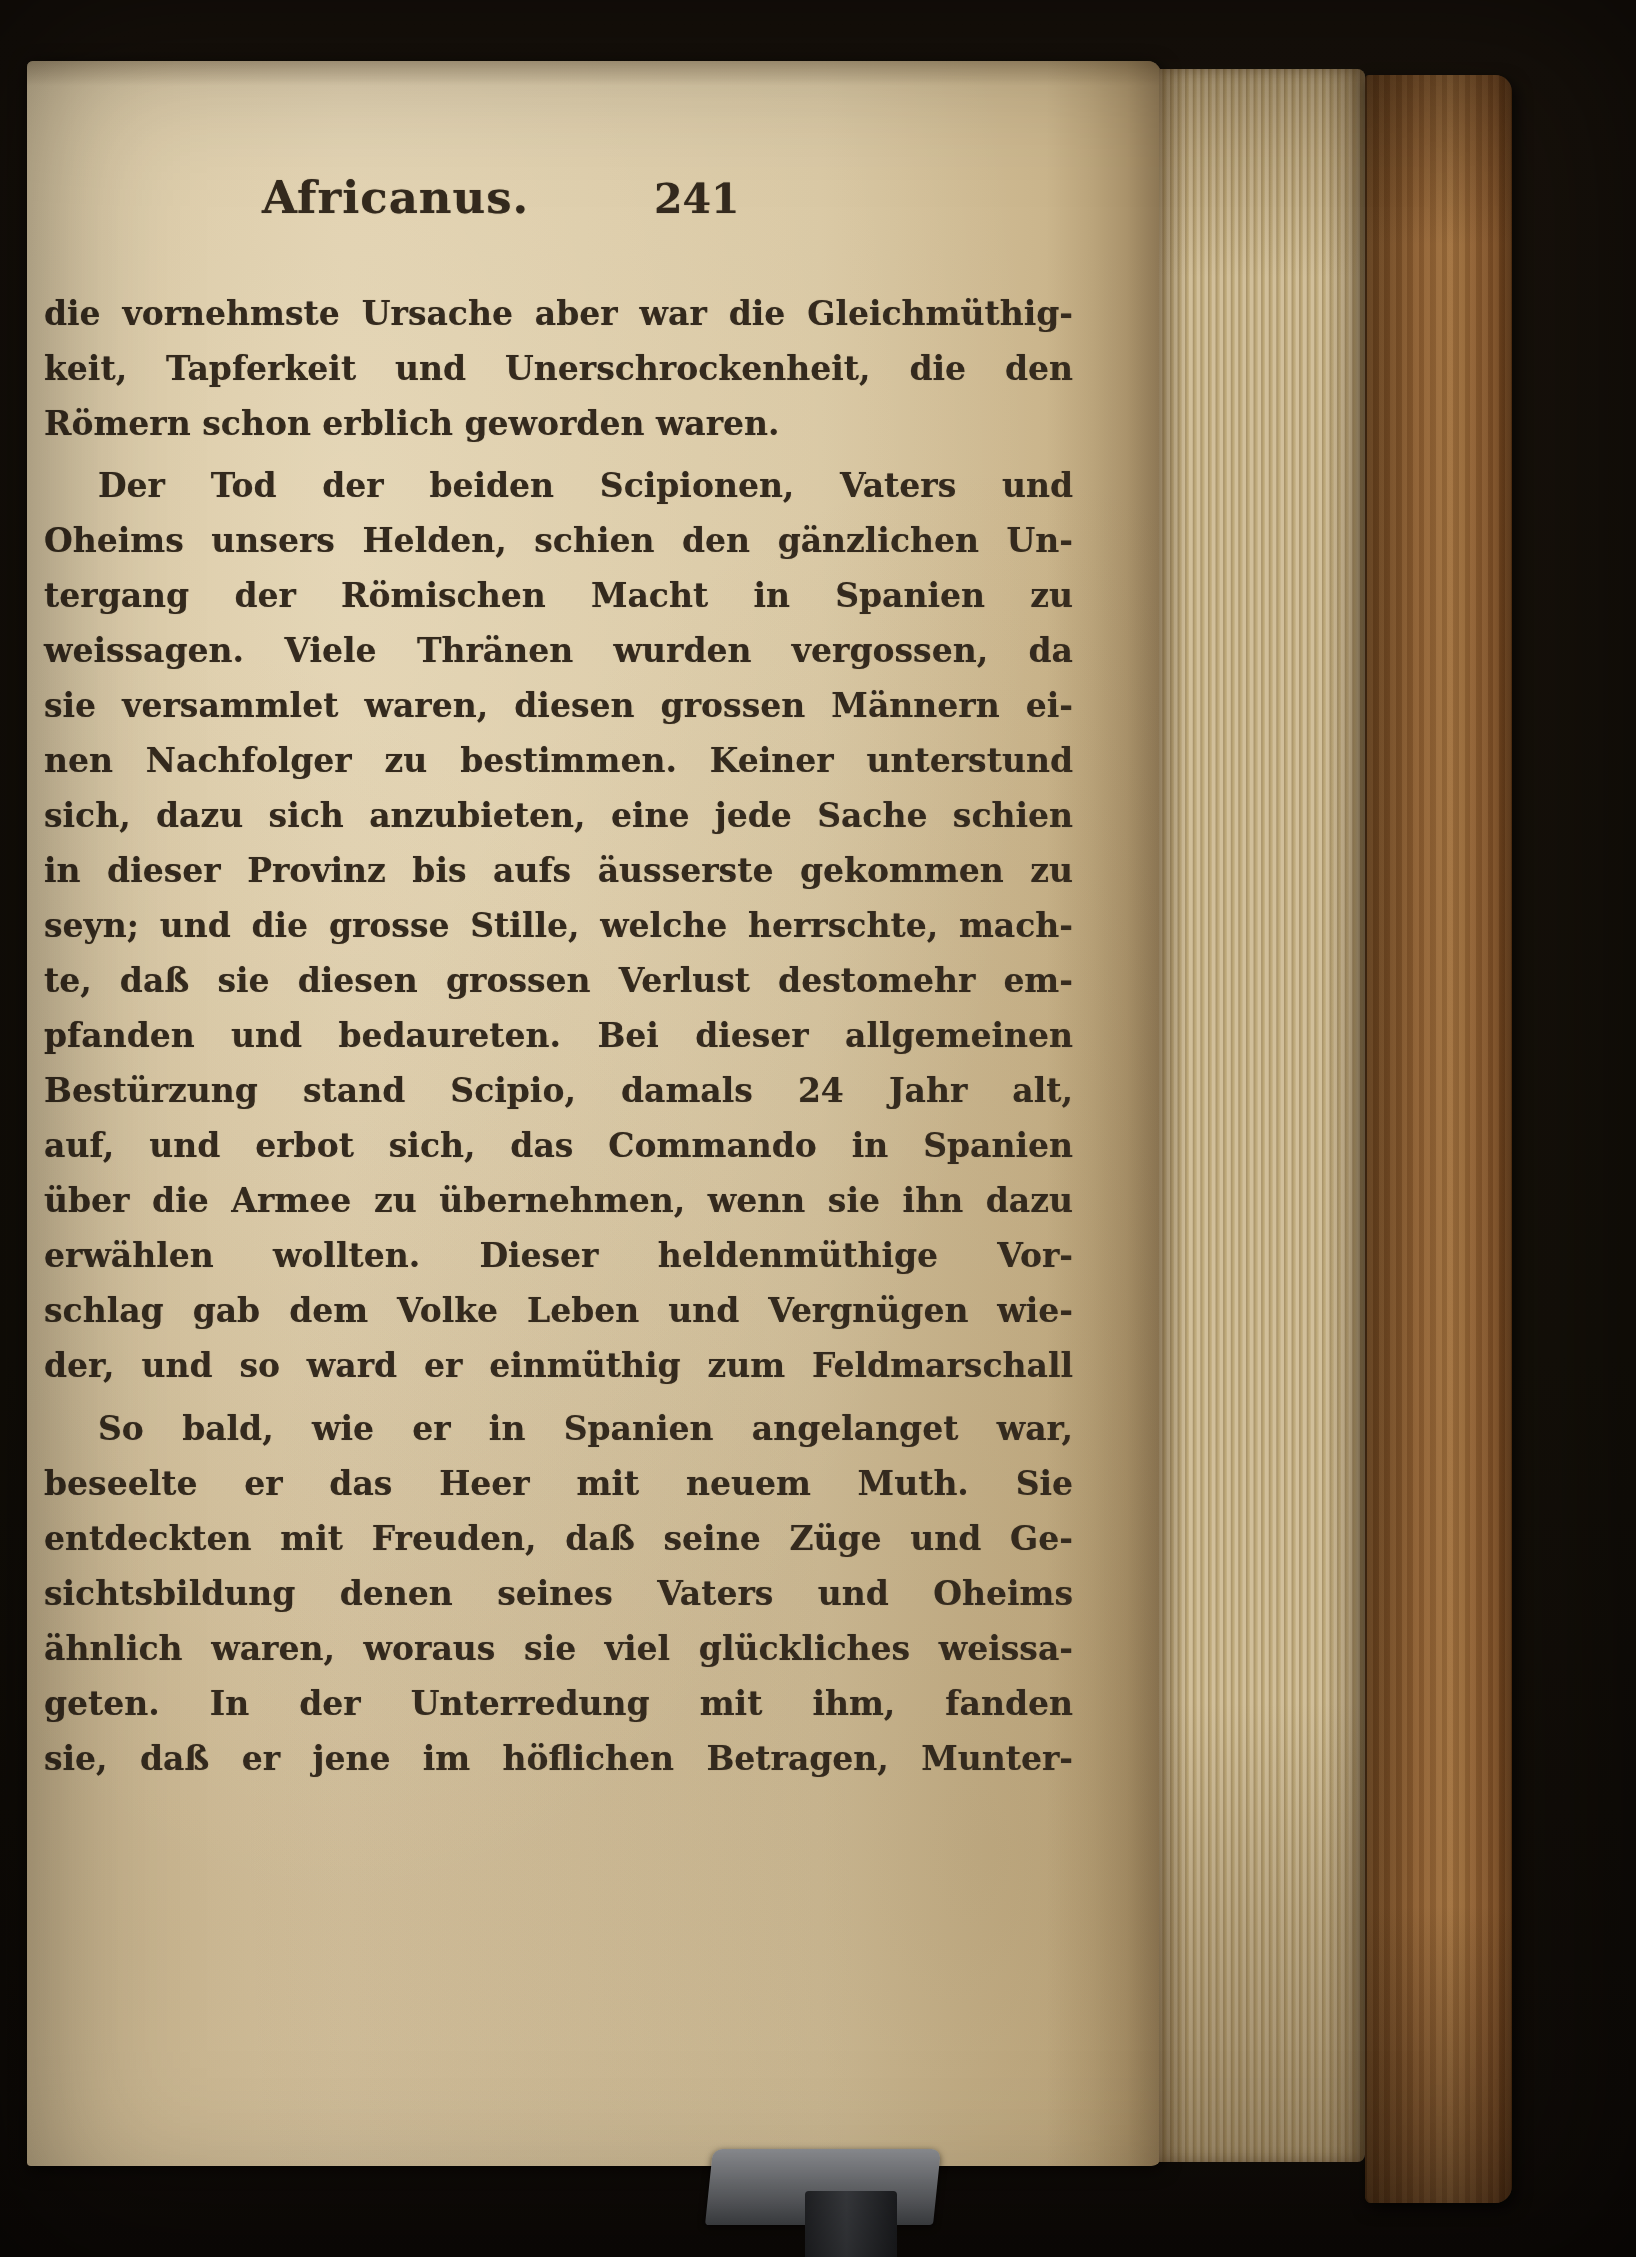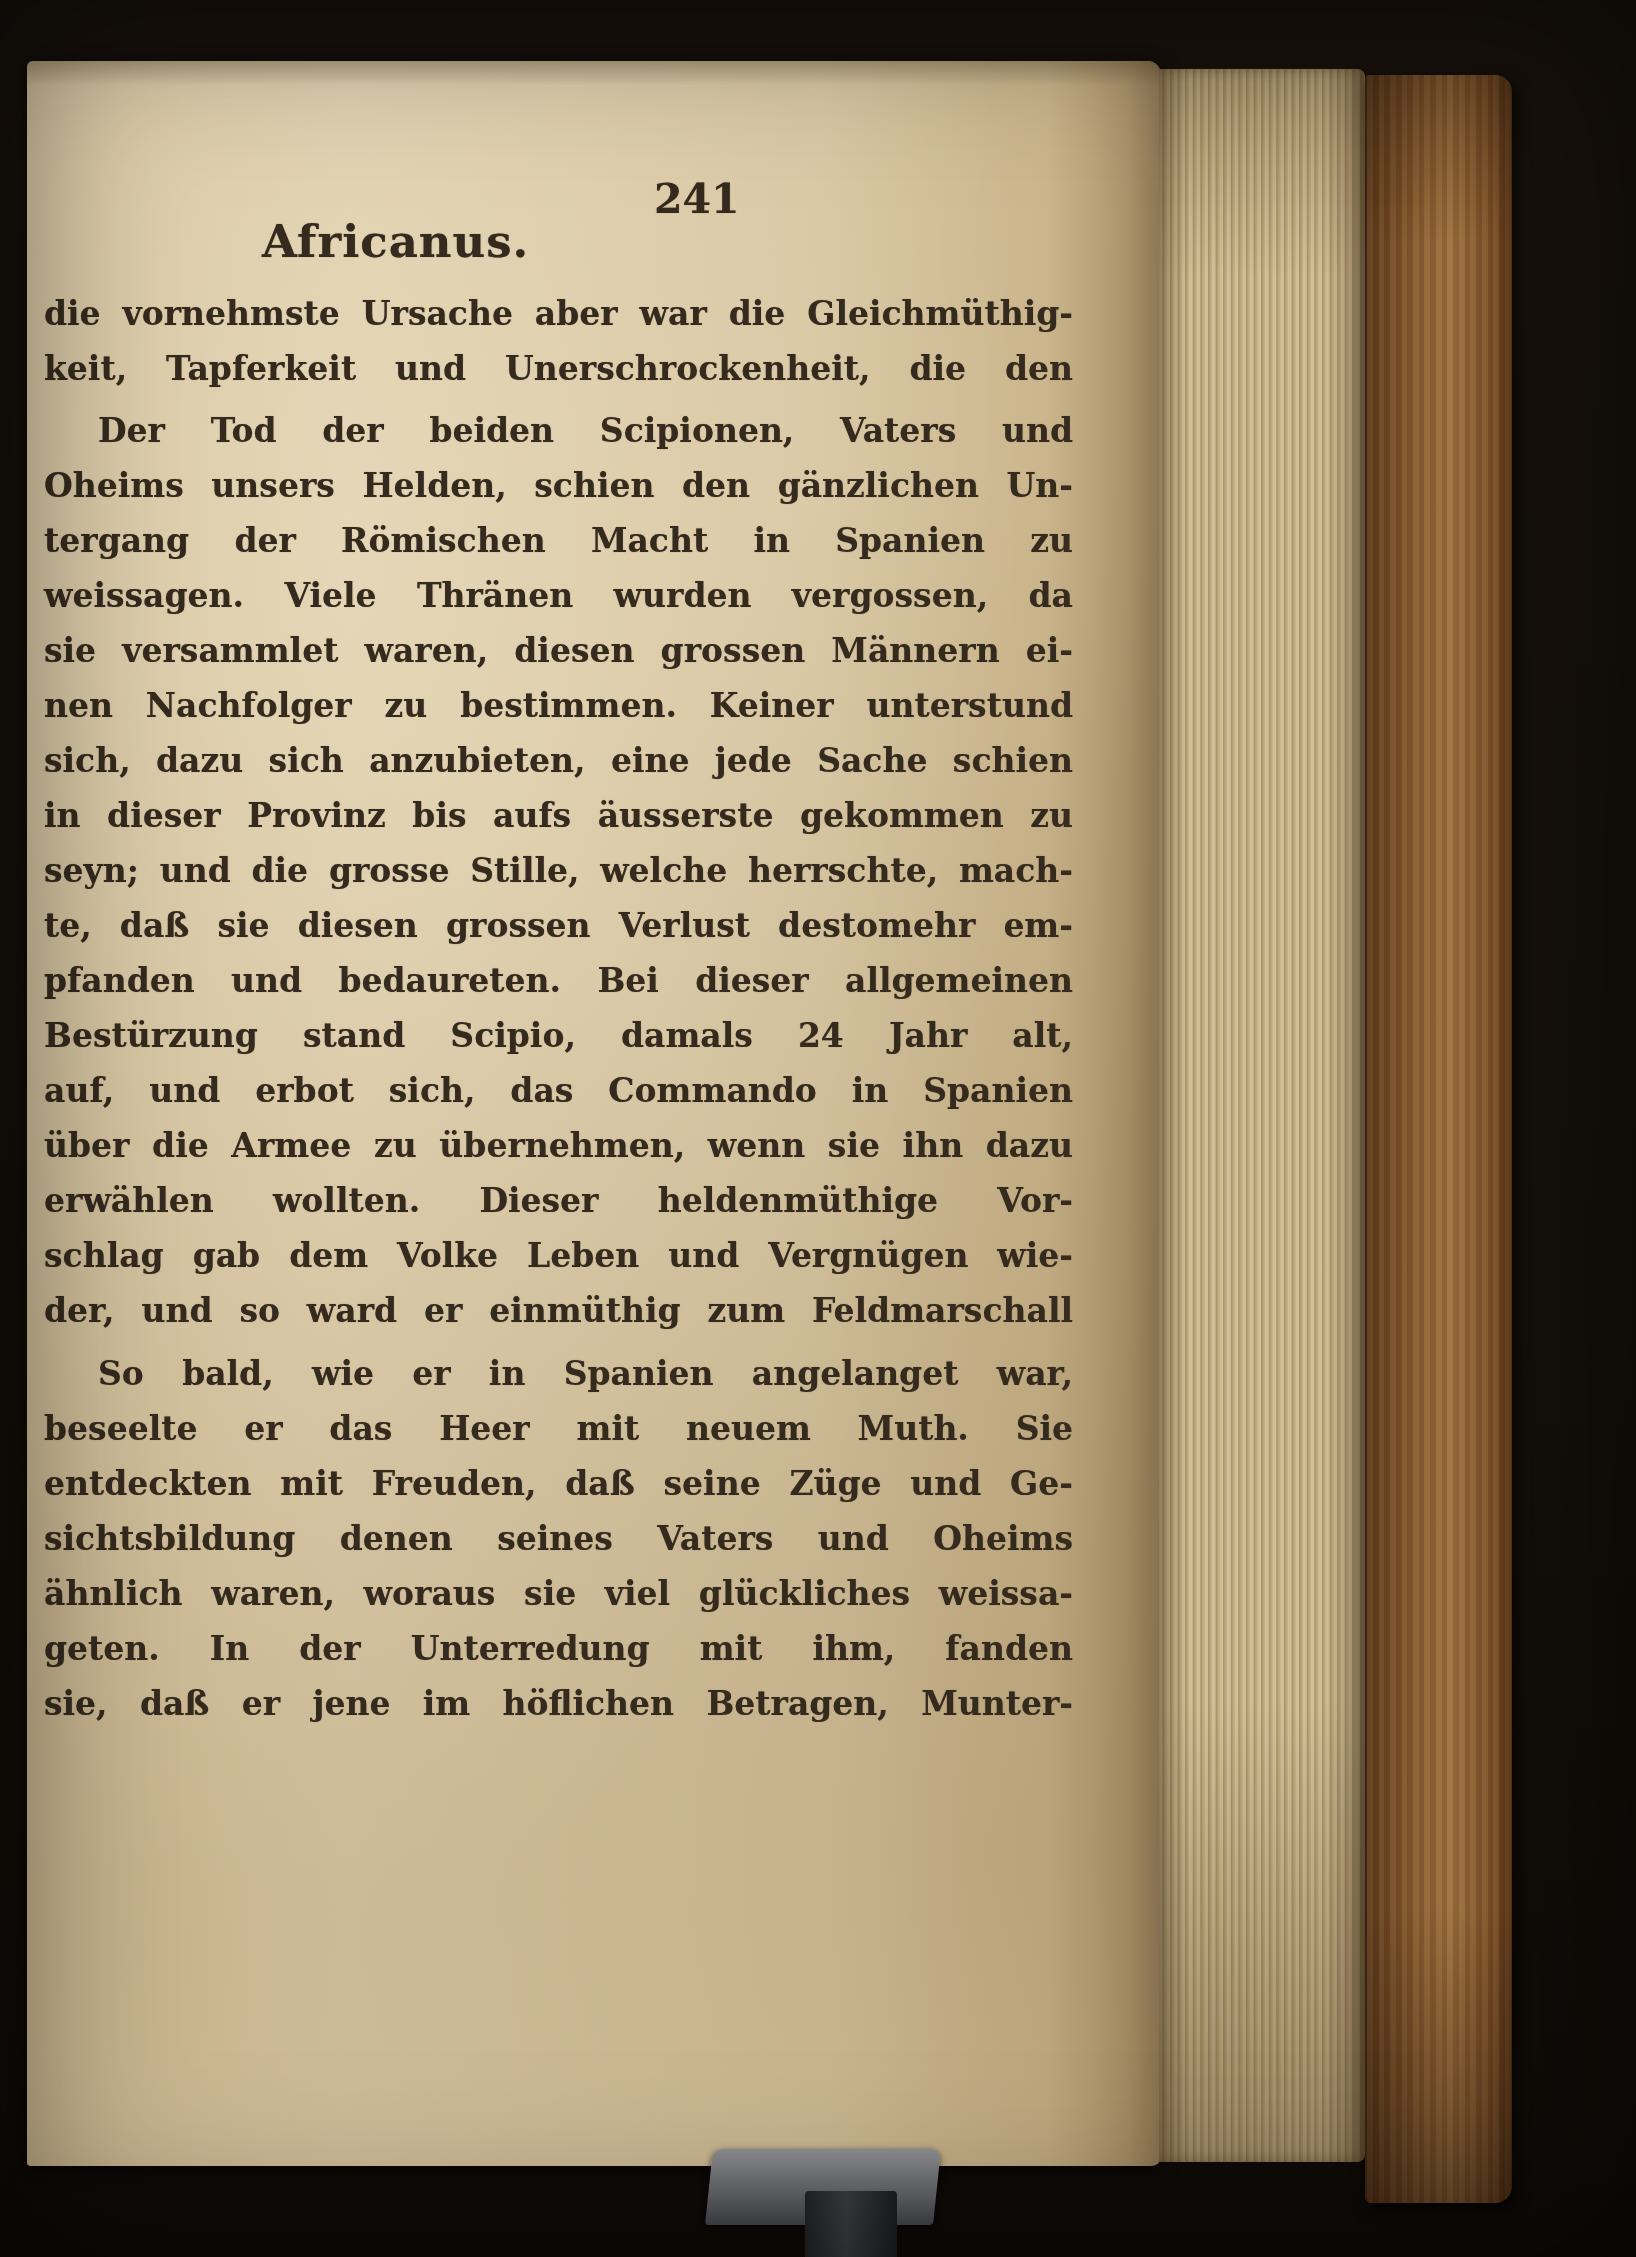--- a/index.html
+++ b/index.html
@@ -40,21 +40,20 @@
   
   .textblock{
     position:absolute;left:17px;top:110px;width:1029px;
     color:#342a1e;
   }
   .pg-header{position:relative;height:82px;}
   .pg-title{
     position:absolute;left:218px;top:0;
     font-size:45px;font-weight:bold;letter-spacing:1px;
     text-shadow:0 0 1px rgba(40,30,15,.5);
-    margin-top:44px;
   }
   .pg-number{
     position:absolute;left:610px;top:3.8px;
     font-size:41px;font-weight:bold;
     text-shadow:0 0 1px rgba(40,30,15,.5);
   }
   .paras{margin-top:32.5px;}
   .para{margin:0 0 7.6px 0;}
   .line{
     font-size:33px;font-weight:bold;line-height:55px;
@@ -121,20 +120,21 @@
 
       <div class="pg-header">
         <span class="pg-title">Africanus.</span>
         <span class="pg-number">241</span>
       </div>
 
       <div class="paras" id="paragraphs">
           <div class="para">
             <div class="line">die vornehmste Ursache aber war die Gleichmüthig-</div>
             <div class="line">keit, Tapferkeit und Unerschrockenheit, die den</div>
+            <div class="line nojust">Römern schon erblich geworden waren.</div>
           </div>
           <div class="para indent">
             <div class="line">Der Tod der beiden Scipionen, Vaters und</div>
             <div class="line">Oheims unsers Helden, schien den gänzlichen Un-</div>
             <div class="line">tergang der Römischen Macht in Spanien zu</div>
             <div class="line">weissagen.  Viele Thränen wurden vergossen, da</div>
             <div class="line">sie versammlet waren, diesen grossen Männern ei-</div>
             <div class="line">nen Nachfolger zu bestimmen.  Keiner unterstund</div>
             <div class="line">sich, dazu sich anzubieten, eine jede Sache schien</div>
             <div class="line">in dieser Provinz bis aufs äusserste gekommen zu</div>

